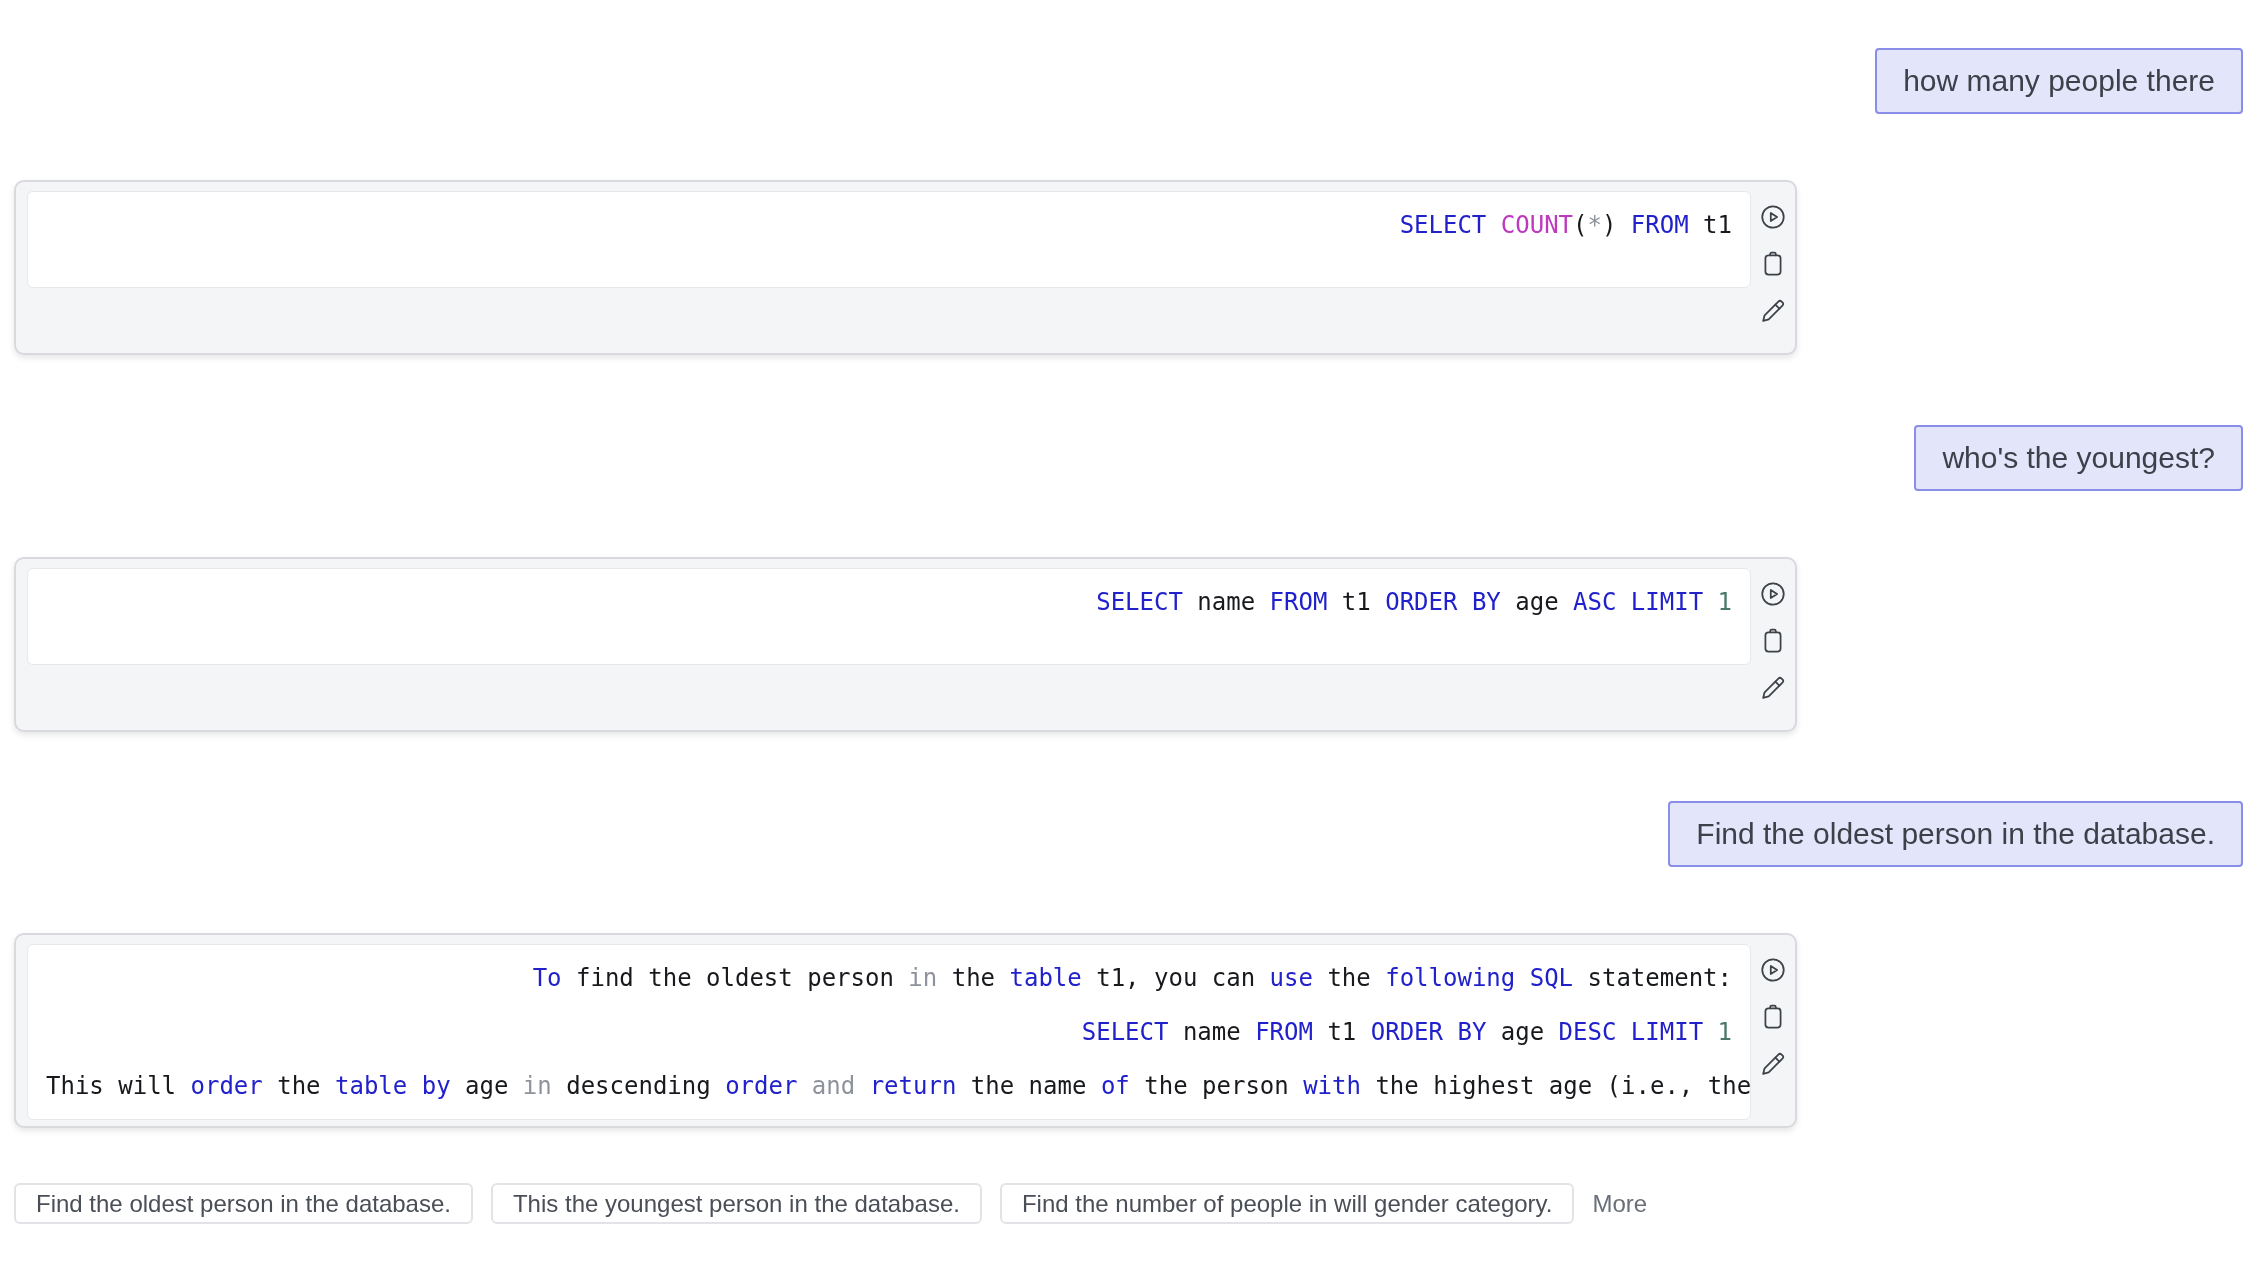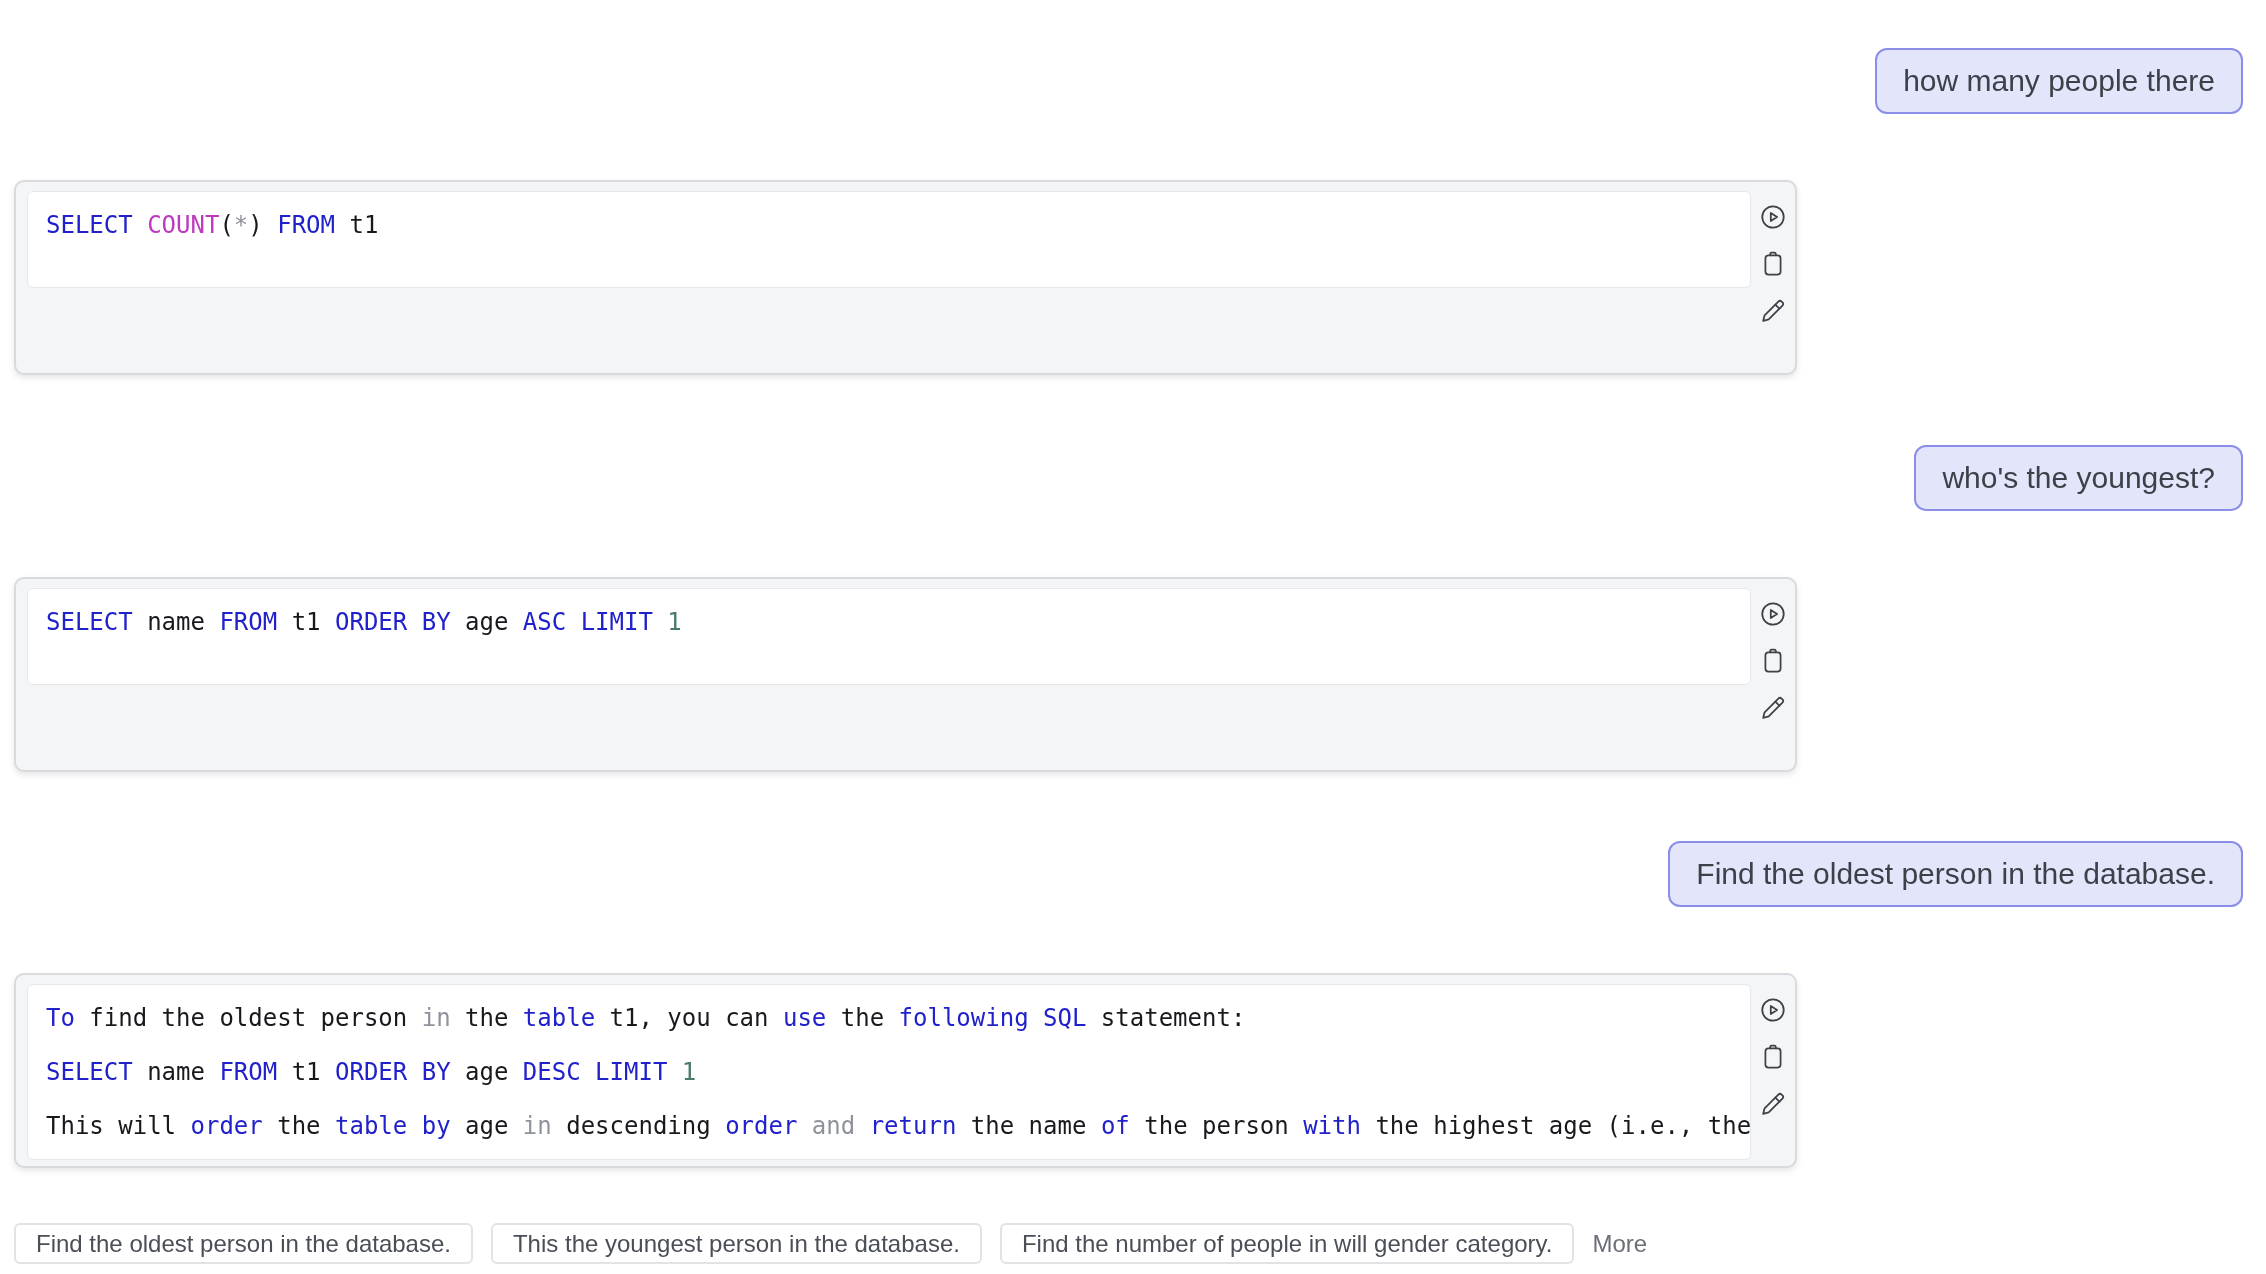--- a/index.html
+++ b/index.html
@@ -6,33 +6,33 @@
   html, body { width: 2266px; height: 1274px; background: #ffffff; overflow: hidden; }
   body { font-family: "Liberation Sans", sans-serif; }
 
   .app { width: 2266px; height: 1274px; position: relative; }
   .chat-wrap { padding: 0 23px 0 14px; }
 
   
   .bubble-row { display: flex; justify-content: flex-end; }
   .bubble {
     background: var(--bubble-bg); border: 2px solid var(--bubble-border);
-    border-radius: 12px; color: #3c4149; font-size: 30px; line-height: 36px;
+    border-radius: 4px; color: #3c4149; font-size: 30px; line-height: 36px;
     padding: 13px 26px; white-space: nowrap;
   }
   .m-top-1 { margin-top: 48px; }
   .m-top-2 { margin-top: 70px; align-items: center; }
   .m-top-4 { margin-top: 69px; }
 
   
   .sql-block {
     margin-top: 66px; width: 1783px;
     background: #f4f5f7; border: 2px solid #d8dade; border-radius: 10px;
     box-shadow: 0 3px 6px rgba(0,0,0,.10);
-    padding: 9px 0 48px 11px; display: flex; align-items: flex-start;
+    padding: 9px 0 28px 11px; display: flex; align-items: flex-start; text-align: right;
   }
   .sql-block.tall { padding-bottom: 6px; }
   .sql-inner {
     flex: 1; background: #ffffff; border: 1px solid #e7e8eb; border-radius: 6px;
     padding: 6px 18px; font-family: "DejaVu Sans Mono", monospace; font-size: 24px;
     white-space: pre; overflow: hidden;
   }
   .sql-block.short .sql-inner { height: 97px; }
   .code-line { line-height: 54px; white-space: pre; }
   .tk-kw  { color: var(--kw); }

